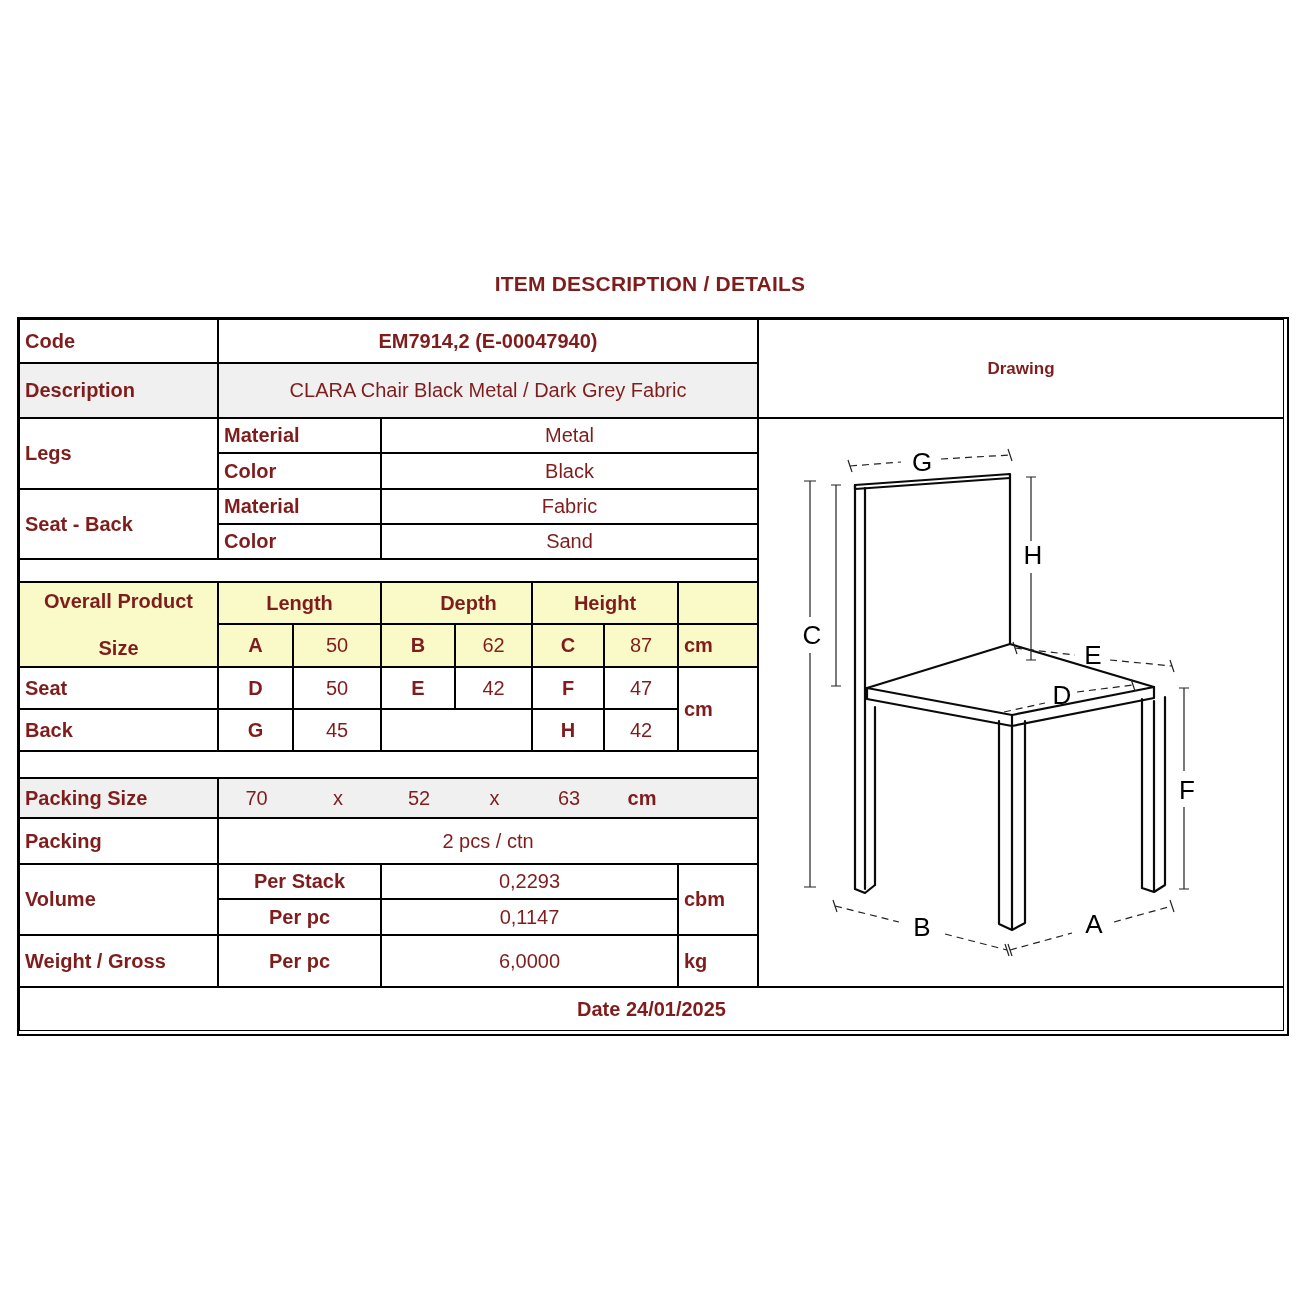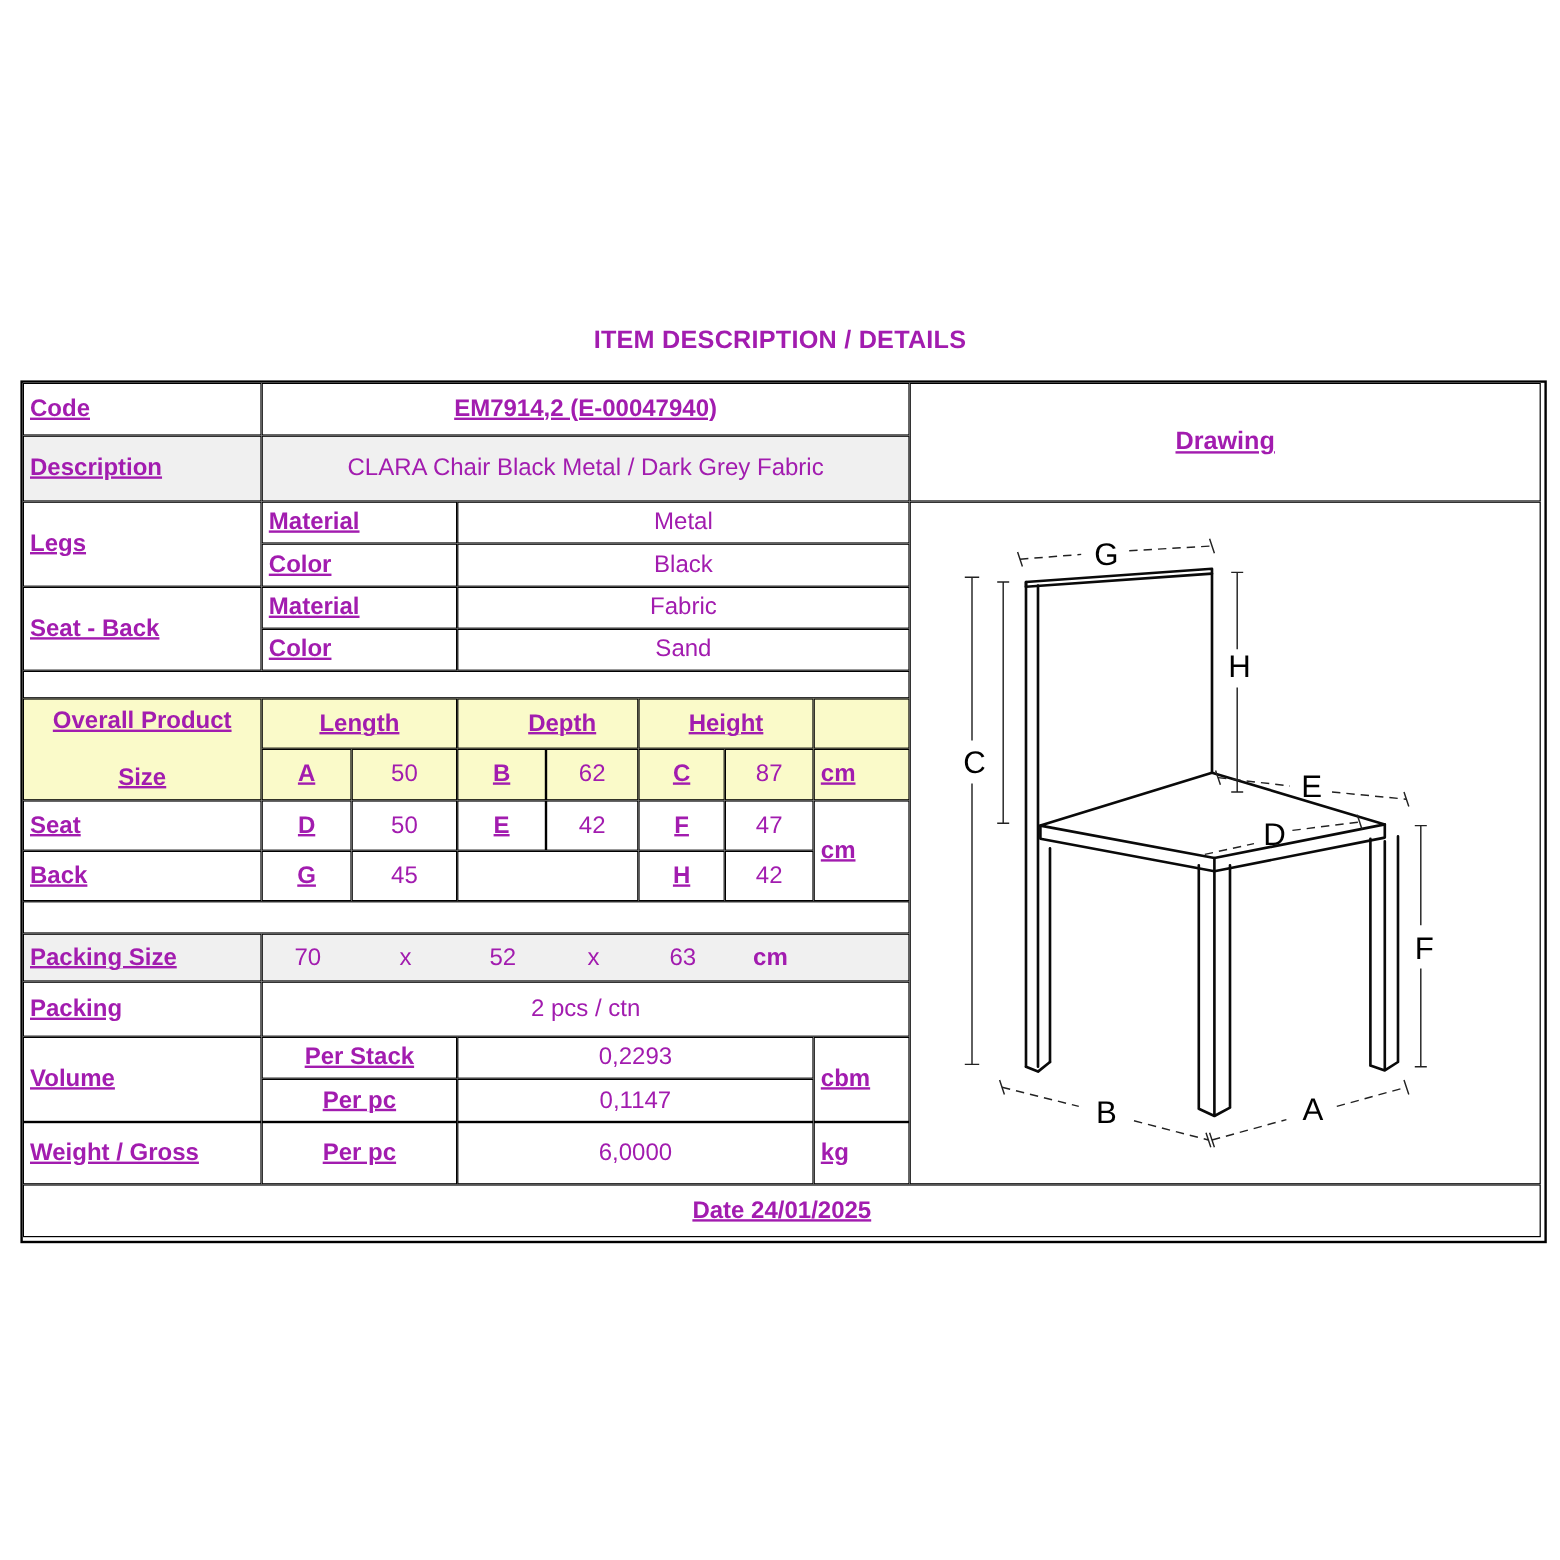--- a/index.html
+++ b/index.html
@@ -1,24 +1,24 @@
 <!DOCTYPE html>
 <html><head>
 <meta charset="utf-8">
 <style>
   html,body{margin:0;padding:0;background:#ffffff;}
   #page{position:relative;width:1300px;height:1300px;background:#ffffff;overflow:hidden;
-        font-family:"Liberation Sans", sans-serif;color:#a21caf;}
+        font-family:"Liberation Sans", sans-serif;color:#7f1d1d;}
   #title{position:absolute;left:0;top:272px;width:1300px;text-align:center;
          font-size:21px;font-weight:bold;letter-spacing:.2px;}
   #spec-table{position:absolute;left:17px;top:317px;width:1268px;height:715px;
               border:2px solid #000;}
   .cell{position:absolute;box-sizing:border-box;border:1px solid #000;background:#fff;
         display:flex;align-items:center;font-size:20px;line-height:1.15;overflow:hidden;}
-  .b{font-weight:bold;text-decoration:underline;}
+  .b{font-weight:bold;}
   .center{justify-content:center;text-align:center;}
   .left{padding-left:5px;}
   .yellow{background:#FAFAC9;gap:24px;}
   .grey{background:#F0F0F0;}
   .pack-seg{display:flex;height:100%;width:100%;}
   .pack-seg > div{display:flex;align-items:center;justify-content:center;height:100%;}
   #drawing-svg{position:absolute;left:0;top:0;}
   .struct{stroke:#0a0a0a;stroke-width:2.2;fill:none;stroke-linejoin:round;stroke-linecap:round;}
   .dim{stroke:#222;stroke-width:1.2;fill:none;}
   .dimdash{stroke:#222;stroke-width:1.2;fill:none;stroke-dasharray:7 5;}
@@ -29,21 +29,21 @@
 
 <div id="page">
 
   <div id="title">ITEM DESCRIPTION / DETAILS</div>
 
   <div id="spec-table">
 
     <div class="cell b left" style="left:0;top:0;width:199px;height:44px;">Code</div>
     <div class="cell b center" style="left:199px;top:0;width:540px;height:44px;">EM7914,2 (E-00047940)</div>
 
-    <div class="cell b center" style="left:739px;top:0;width:526px;height:99px;font-size:21px;">Drawing</div>
+    <div class="cell b center" style="left:739px;top:0;width:526px;height:99px;font-size:17px;">Drawing</div>
 
     <div class="cell b left grey" style="left:0;top:44px;width:199px;height:55px;">Description</div>
     <div class="cell center grey" style="left:199px;top:44px;width:540px;height:55px;">CLARA Chair Black Metal / Dark Grey Fabric</div>
 
     <div class="cell b left" style="left:0;top:99px;width:199px;height:71px;">Legs</div>
     <div class="cell b left" style="left:199px;top:99px;width:163px;height:35px;">Material</div>
     <div class="cell center" style="left:362px;top:99px;width:377px;height:35px;">Metal</div>
     <div class="cell b left" style="left:199px;top:134px;width:163px;height:36px;">Color</div>
     <div class="cell center" style="left:362px;top:134px;width:377px;height:36px;">Black</div>
 

